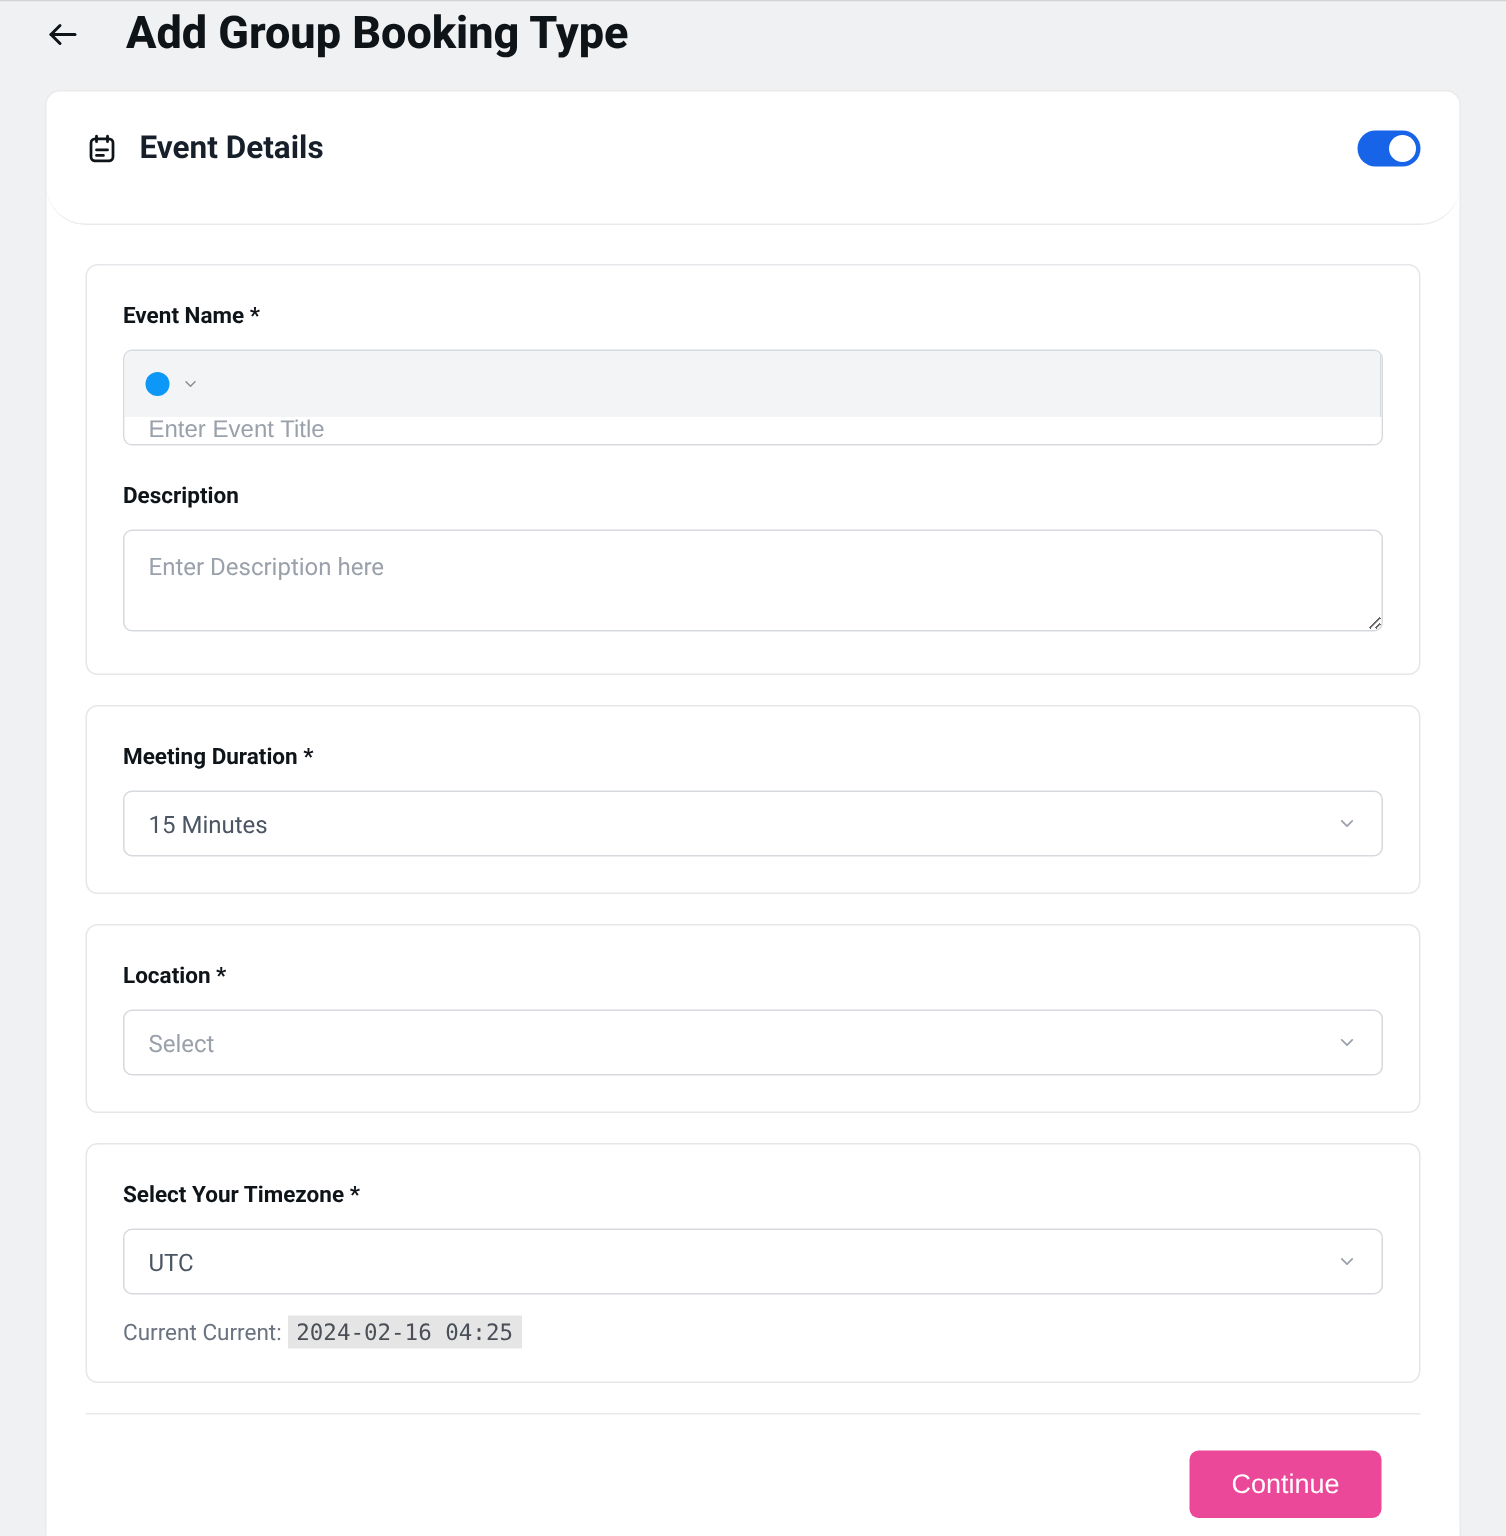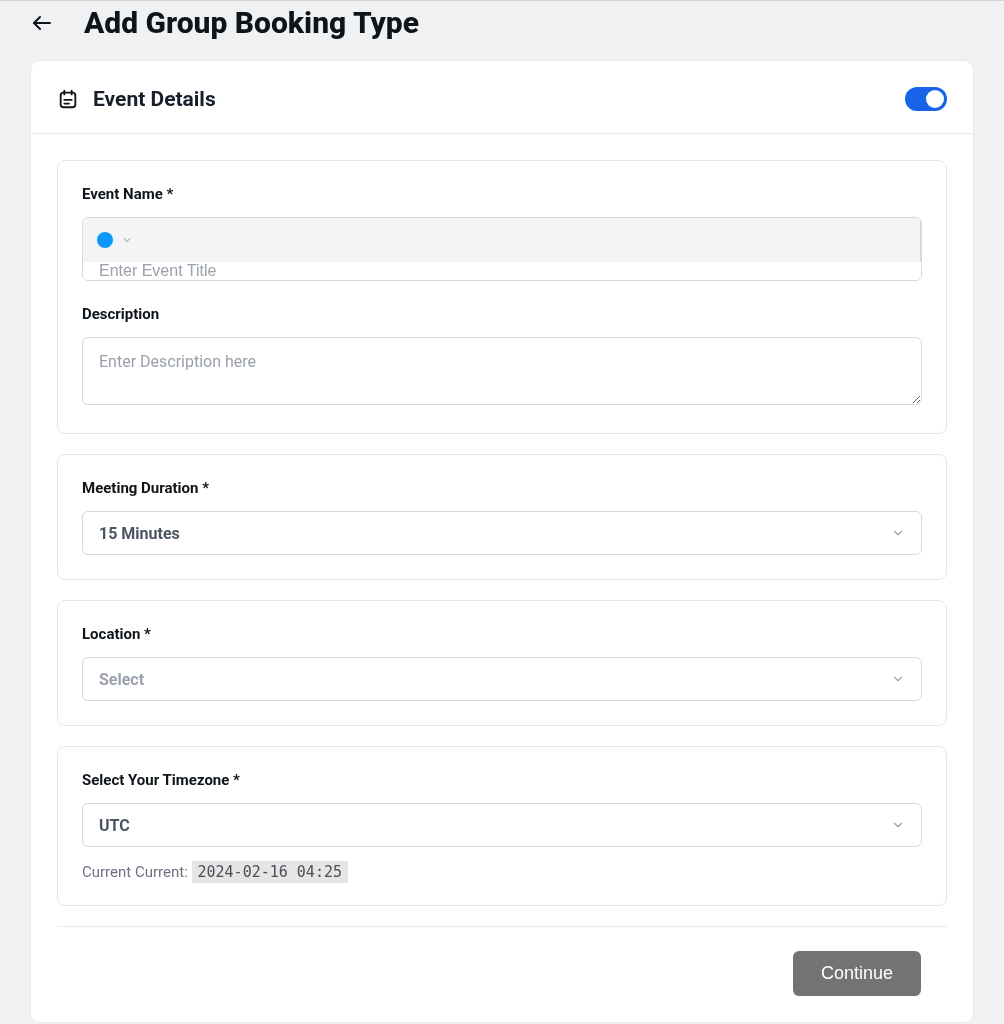--- a/index.html
+++ b/index.html
@@ -36,22 +36,23 @@
       margin: 0 30px 30px 30px;
       background: #fff;
       border-radius: 10px;
       border: 1px solid #eaeaea;
       padding: 0;
     }
     .section-header {
       display: flex;
       align-items: center;
       justify-content: space-between;
-      padding: 26px 26px 22px 26px;
+      padding: 26px 26px 38px 26px;
       border-bottom: 1px solid #eaeaea;
+      border-radius: 26px;
     }
     .section-header-left {
       display: flex;
       align-items: center;
       gap: 14px;
     }
     .section-title {
       font-size: 21px;
       font-weight: 700;
       color: #17202a;
@@ -144,21 +145,20 @@
     .select {
       display: flex;
       align-items: center;
       justify-content: space-between;
       border: 1px solid #d6d9de;
       border-radius: 6px;
       padding: 0 16px;
       height: 44px;
       cursor: pointer;
       background: #fff;
-      font-weight: bold;
     }
     .select-value {
       font-size: 16px;
       color: #4b5563;
     }
     .select-placeholder {
       font-size: 16px;
       color: #9aa1ab;
     }
     .datetime-row {
@@ -176,21 +176,21 @@
       height: 1px;
       background: #eaeaea;
       margin: 20px 0 24px 0;
     }
     .footer-actions {
       display: flex;
       justify-content: flex-end;
       padding: 0 26px 0 26px;
     }
     .btn-primary {
-      background: #737373;
+      background: #ec4899;
       color: #fff;
       border: none;
       border-radius: 6px;
       font-size: 18px;
       font-weight: 500;
       padding: 12px 28px;
       cursor: pointer;
     }
     .top-hr {
       border: none;

